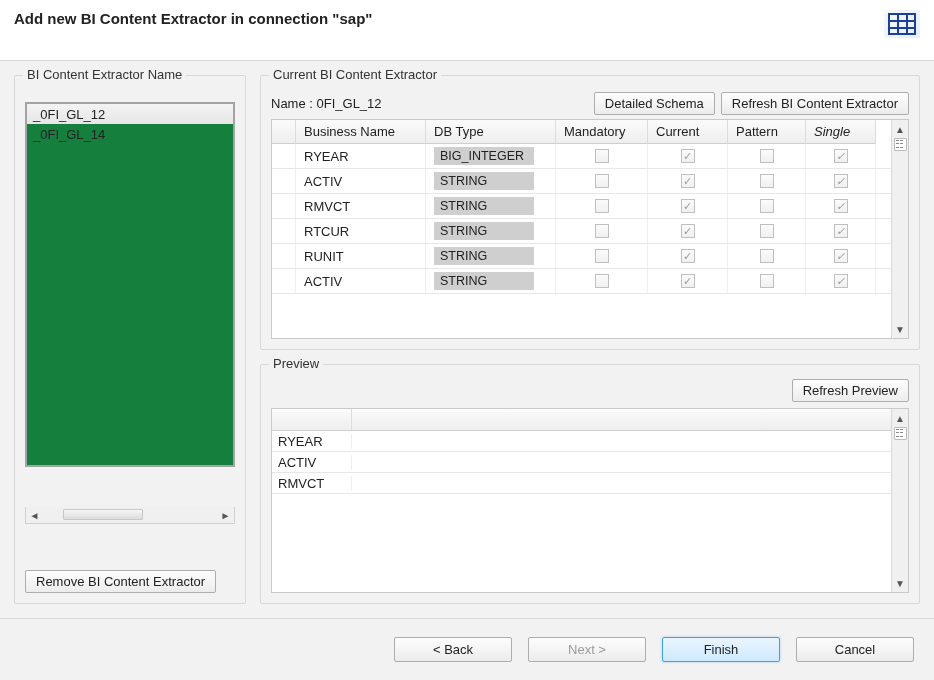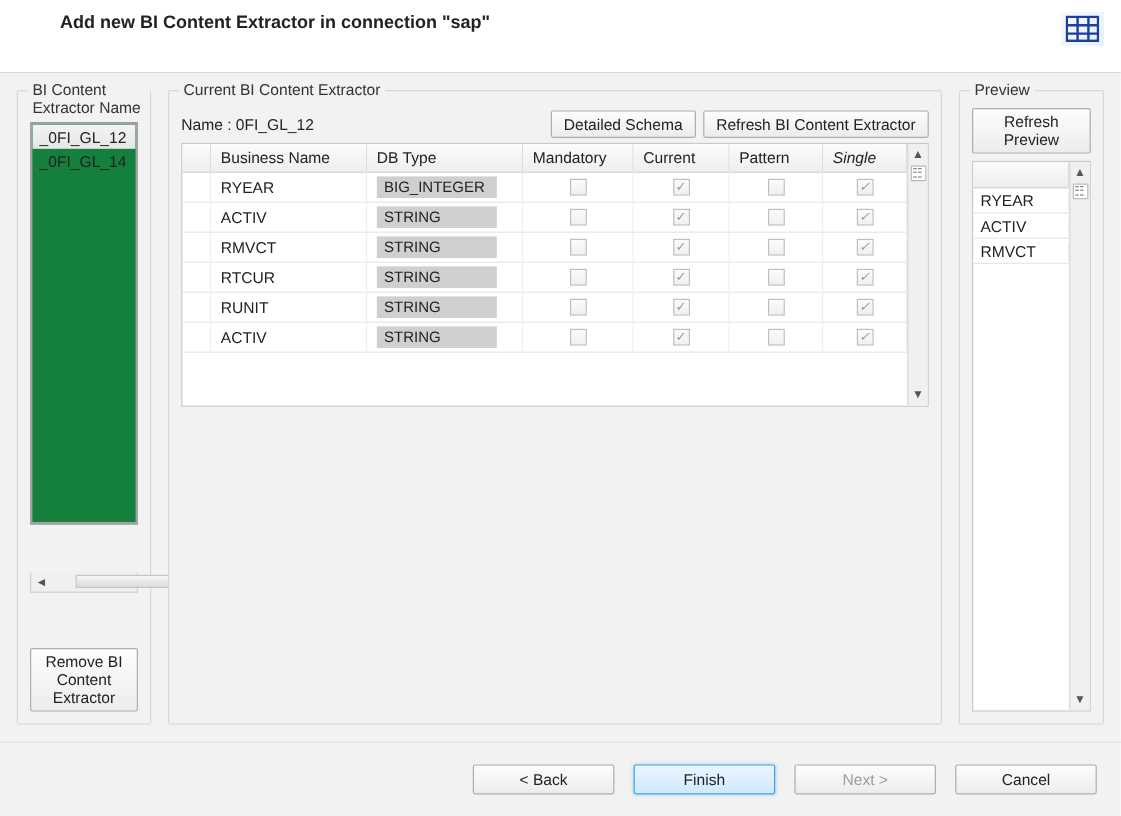--- a/index.html
+++ b/index.html
@@ -11,21 +11,20 @@
     background: #fff;
     width: 934px;
     height: 680px;
     overflow: hidden;
   }
   .window { width:934px; height:680px; display:flex; flex-direction:column; background:#fff; }
   .header {
     padding: 10px 14px 8px 14px;
     display:flex; justify-content:space-between; align-items:flex-start;
     background:#fff;
-    margin-left:36px;
   }
   .header-title { font-size: 15px; font-weight: bold; }
   .header-icon {
     width: 36px; height: 28px;
     background: linear-gradient(135deg, #f6f9fd 0%, #e6efff 100%);
     display:flex; align-items:center; justify-content:center;
   }
   .header-icon svg { display:block; }
 
   .hrule { height:1px; background:#d8d8d8; margin-top:14px; }
@@ -103,21 +102,21 @@
     color:#222;
   }
   .btn.disabled { color:#9c9c9c; cursor:default; }
   .btn.primary {
     background: linear-gradient(to bottom,#eaf5ff,#cfe9ff);
     border:1px solid #3aa2e8;
     box-shadow: 0 0 3px rgba(58,162,232,0.4);
   }
   .remove-btn-wrap { margin-top:6px; }
 
-  .right-col { flex:1; display:flex; gap:14px;border-radius:15px; }
+  .right-col { flex:1; display:flex; flex-direction:column; gap:14px;border-radius:15px; }
 
   .cur-panel { }
   .cur-top-row { display:flex; align-items:center; justify-content:space-between; margin:4px 0 4px 0; }
   .name-label { font-size:13px; }
   .cur-top-btns { display:flex; gap:6px;padding-left:32px; }
 
   .grid {
     border:1px solid #c9c9c9;
     background:#fff;
     position:relative;
@@ -437,18 +436,18 @@
         </div>
       </div>
 
     </div>
   </div>
 
   <div style="height:14px; background:#f2f2f2;"></div>
   <div class="footer-sep"></div>
   <div class="footer">
     <button class="btn">&lt; Back</button>
+    <button class="btn disabled">Next &gt;</button>
     <button class="btn primary">Finish</button>
-    <button class="btn disabled">Next &gt;</button>
     <button class="btn">Cancel</button>
   </div>
 
 </div>
 
 </body></html>

